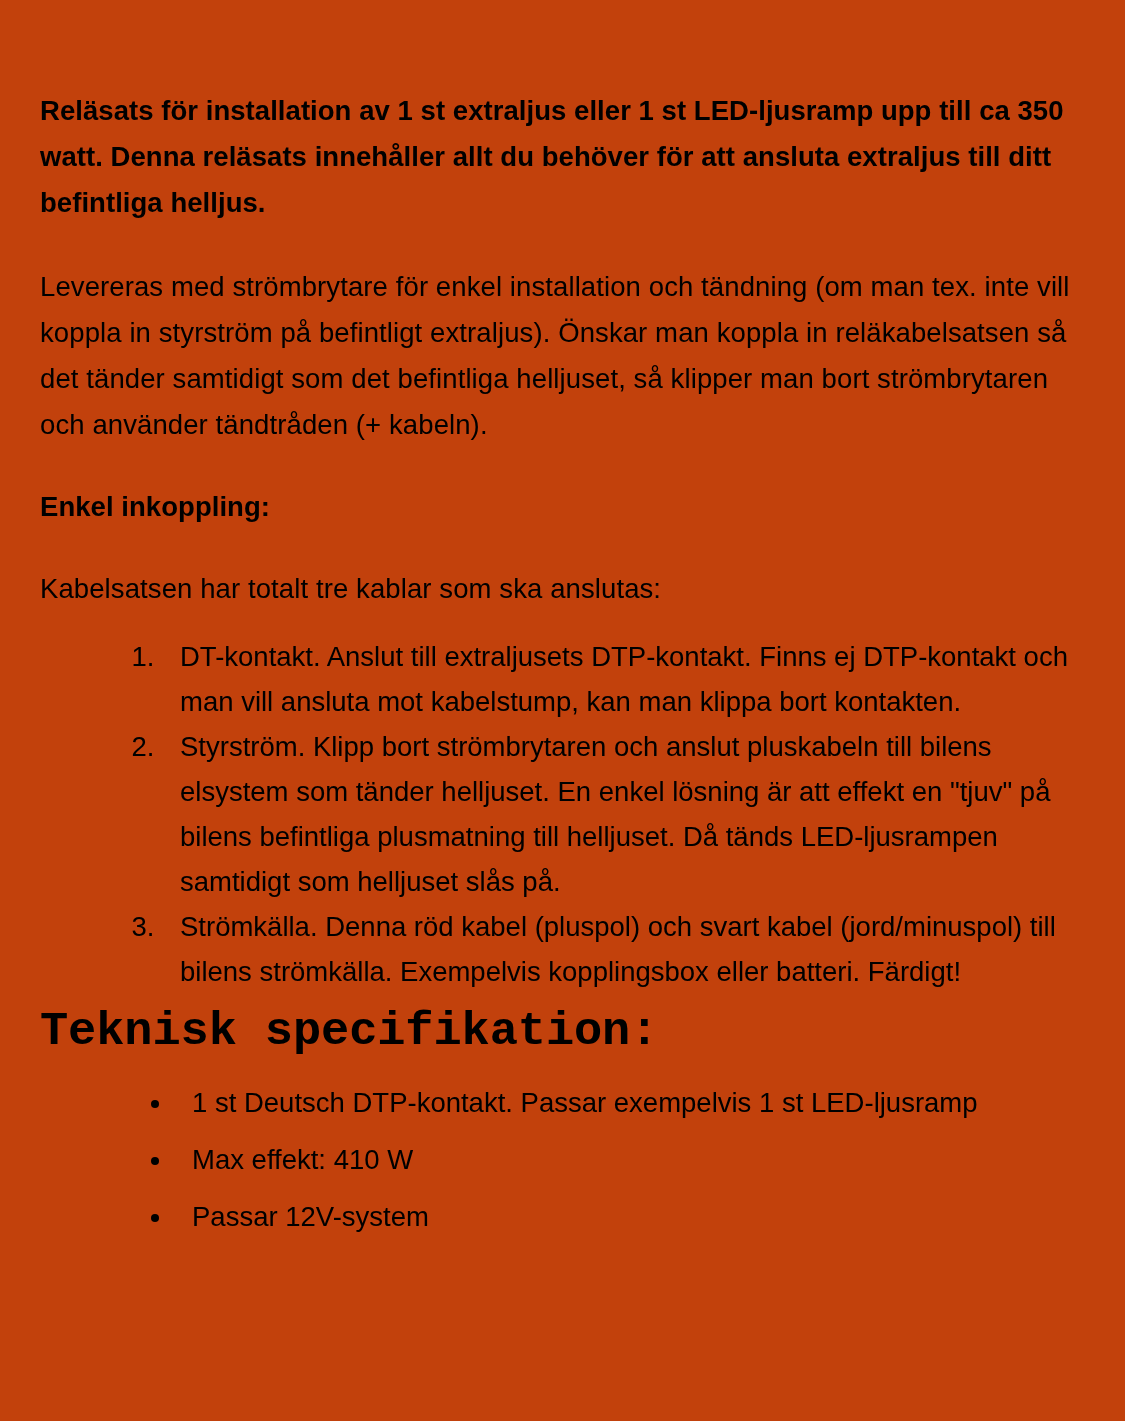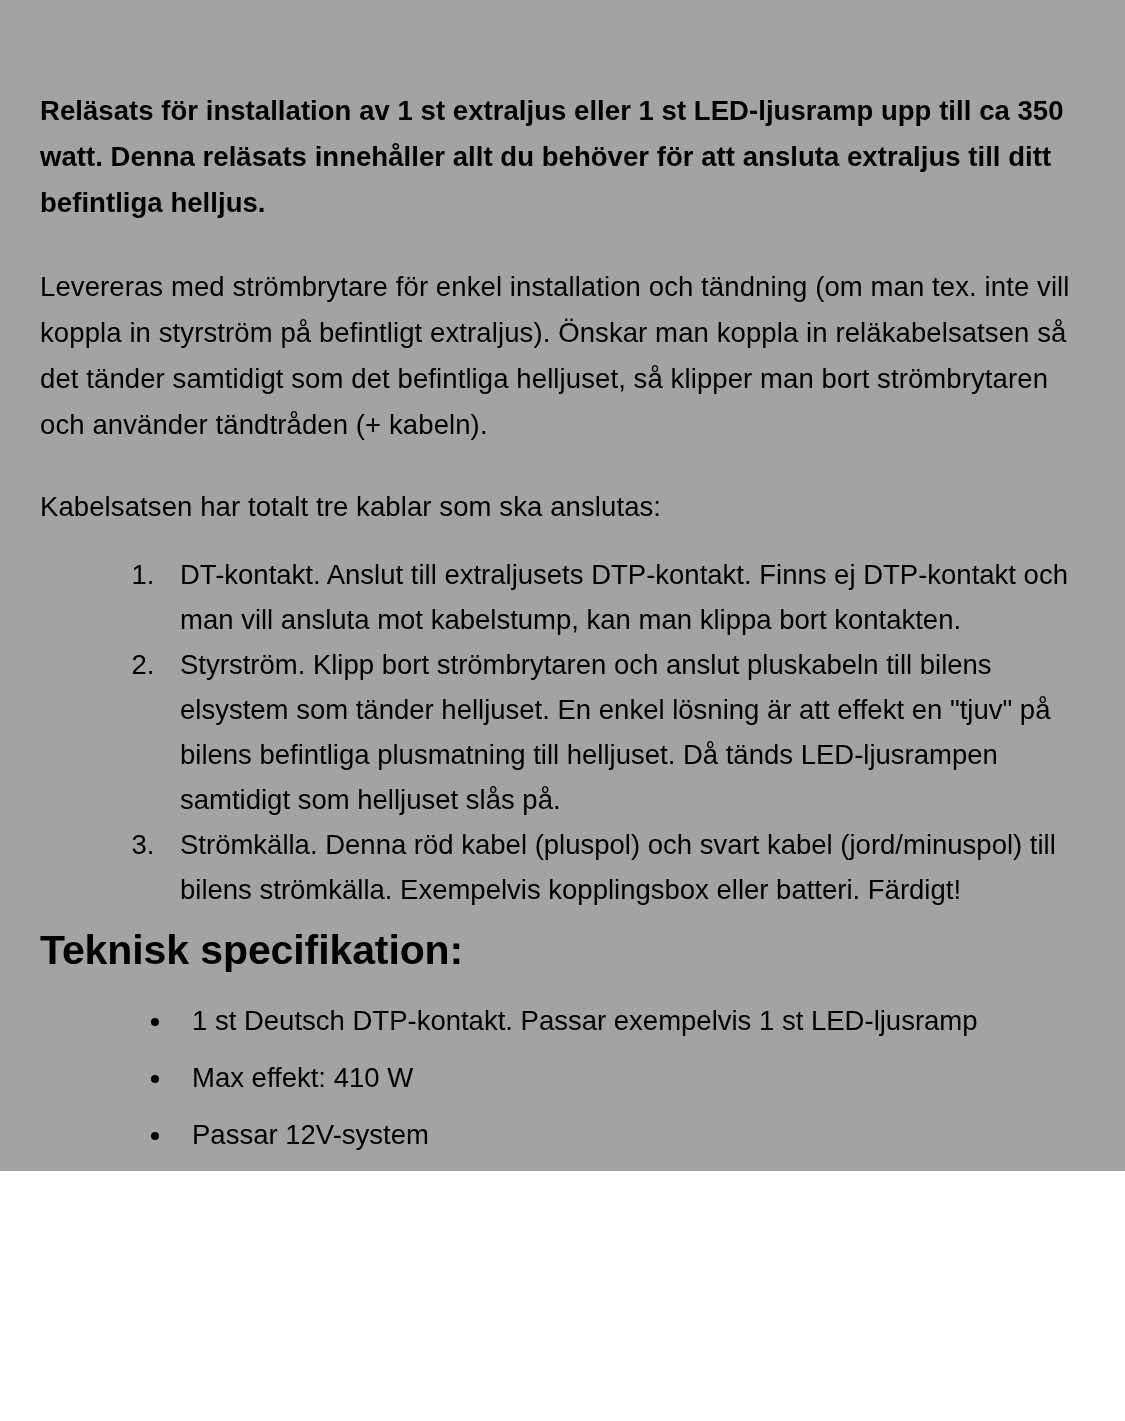--- a/index.html
+++ b/index.html
@@ -13,23 +13,23 @@
     height: 1421px;
     overflow: hidden;
     font-family: "Liberation Sans", sans-serif;
     color: #000000;
     -webkit-font-smoothing: antialiased;
   }
 
   .page {
     box-sizing: border-box;
     width: 1125px;
-    height: 1171px;
+    height: 1421px;
     padding: 88px 38px 0 40px;
-    background: #a3a3a3;
+    background: #c2410c;
   }
 
   
   .para {
     font-size: 27.5px;
     line-height: 46px;
     margin: 0 0 36px 0;
     letter-spacing: 0.1px;
     max-width: 1048px;
   }
@@ -64,25 +64,26 @@
     padding-left: 18px;
     margin: 0;
     max-width: 942px;
   }
   ol.num-list > li::marker {
     font-size: 27.5px;
   }
 
   
   .section-heading {
-    font-size: 41px;
+    font-size: 47px;
     font-weight: bold;
     line-height: 44px;
     margin: 0 0 26px 0;
     letter-spacing: -0.1px;
+    font-family: Liberation Mono, monospace;
   }
 
   
   ul.spec-list {
     margin: 0;
     padding: 0 0 0 122px;
     list-style-position: outside;
     list-style-type: disc;
   }
   ul.spec-list > li {
@@ -96,20 +97,21 @@
 </head>
 <body>
 
 <div class="page">
 
   <p class="para bold lead">Reläsats för installation av 1 st extraljus eller 1 st LED-ljusramp upp till ca 350 watt. Denna reläsats innehåller allt du behöver för att ansluta extraljus till ditt befintliga helljus.</p>
 
   <p class="para">Levereras med strömbrytare för enkel installation och tändning (om man tex. inte vill koppla in styrström på befintligt extraljus). Önskar man koppla in reläkabelsatsen så det tänder samtidigt som det befintliga helljuset, så klipper man bort strömbrytaren och använder tändtråden (+ kabeln).</p>
 
 
+  <p class="para bold label">Enkel inkoppling:</p>
 
   <p class="para intro-list">Kabelsatsen har totalt tre kablar som ska anslutas:</p>
 
   <ol class="num-list">
     <li>DT-kontakt. Anslut till extraljusets DTP-kontakt. Finns ej DTP-kontakt och man vill ansluta mot kabelstump, kan man klippa bort kontakten.</li>
     <li>Styrström. Klipp bort strömbrytaren och anslut pluskabeln till bilens elsystem som tänder helljuset. En enkel lösning är att effekt en "tjuv" på bilens befintliga plusmatning till helljuset. Då tänds LED-ljusrampen samtidigt som helljuset slås på.</li>
     <li>Strömkälla. Denna röd kabel (pluspol) och svart kabel (jord/minuspol) till bilens strömkälla. Exempelvis kopplingsbox eller batteri. Färdigt!</li>
   </ol>
 
   <h2 class="section-heading">Teknisk specifikation:</h2>

